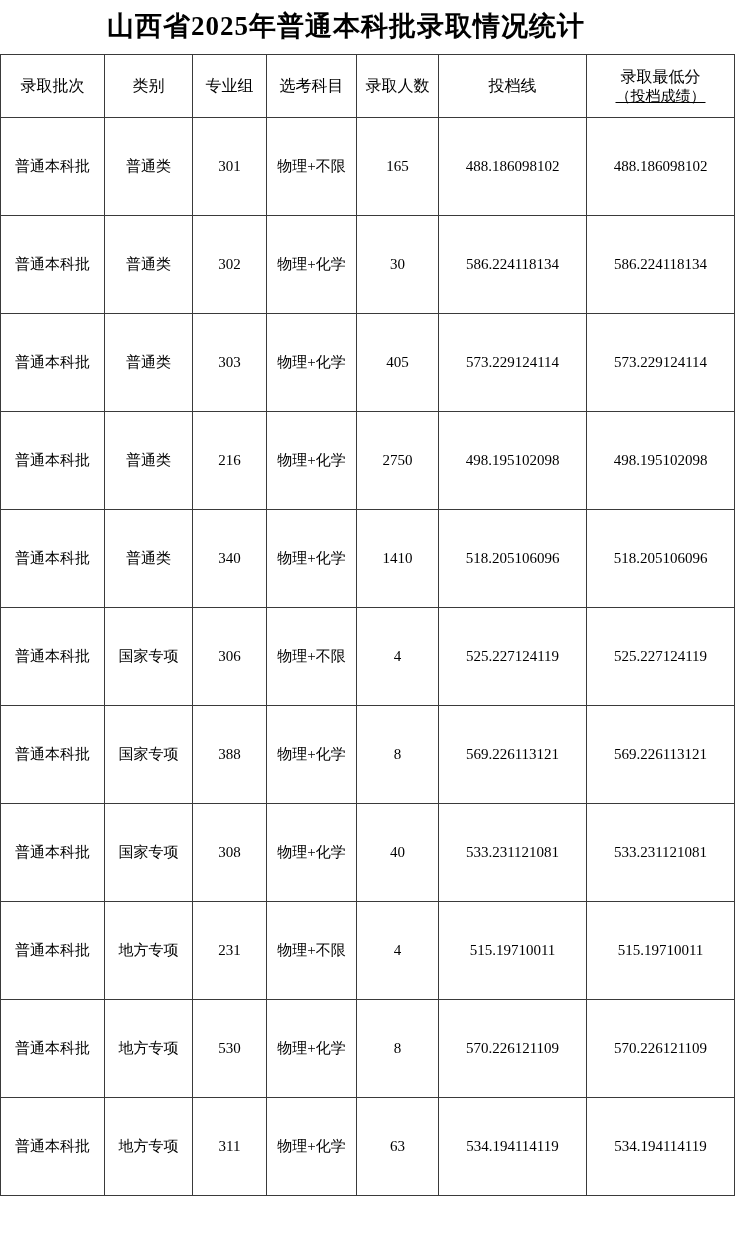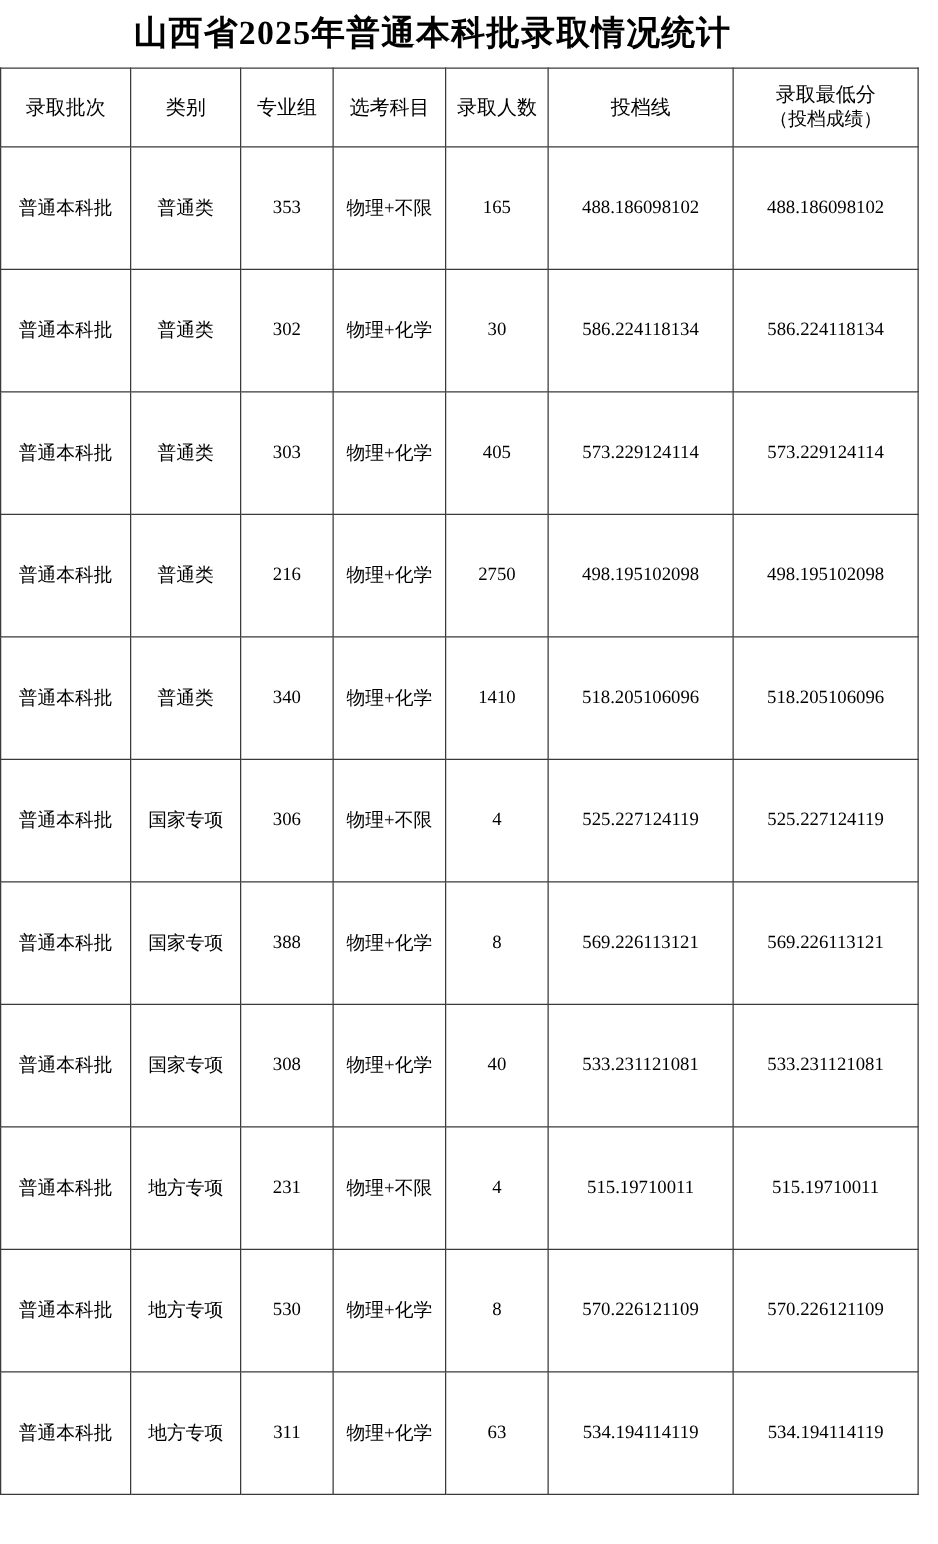--- a/index.html
+++ b/index.html
@@ -56,20 +56,21 @@
   .col-3 { width: 90px; }
   .col-4 { width: 82px; }
   .col-5 { width: 148px; }
   .col-6 { width: 148px; }
   .hdr-two-line {
     line-height: 1.25;
   }
   .hdr-sub {
     display: block;
     font-size: 15px;
+    text-decoration: underline;
   }
   .num {
     font-size: 15px;
   }
 </style>
 </head>
 <body>
 
 <div class="page">
 
@@ -97,21 +98,21 @@
           <span>录取最低分</span>
           <span class="hdr-sub">（投档成绩）</span>
         </th>
       </tr>
     </thead>
     <tbody>
 
       <tr>
         <td>普通本科批</td>
         <td>普通类</td>
-        <td class="num">353</td>
+        <td class="num">301</td>
         <td>物理+不限</td>
         <td class="num">165</td>
         <td class="num">488.186098102</td>
         <td class="num">488.186098102</td>
       </tr>
 
       <tr>
         <td>普通本科批</td>
         <td>普通类</td>
         <td class="num">302</td>

